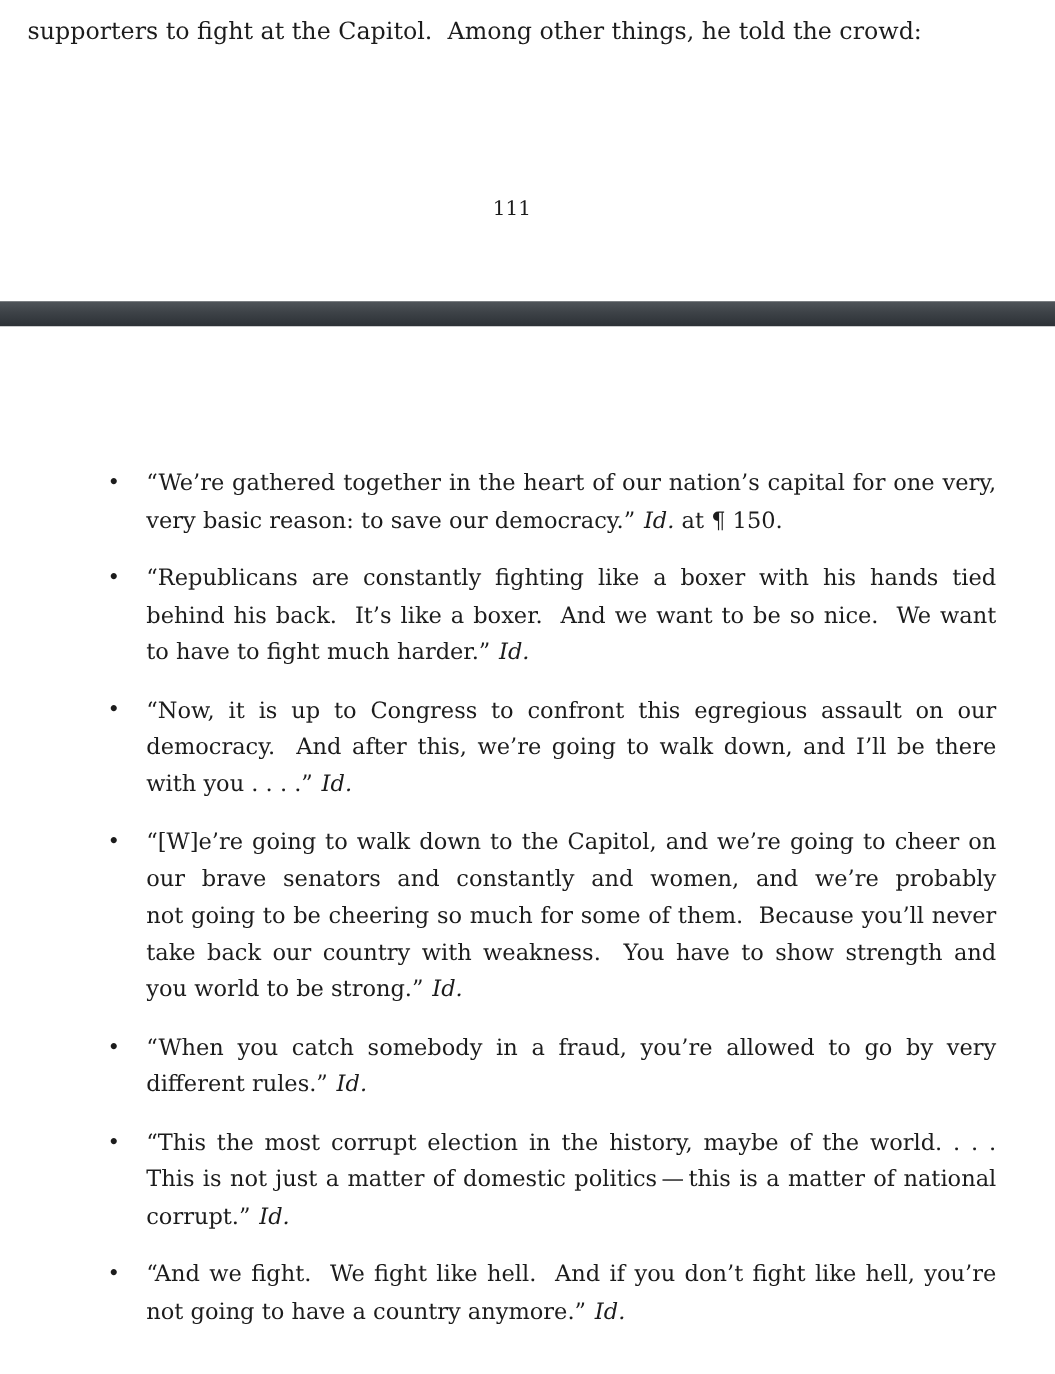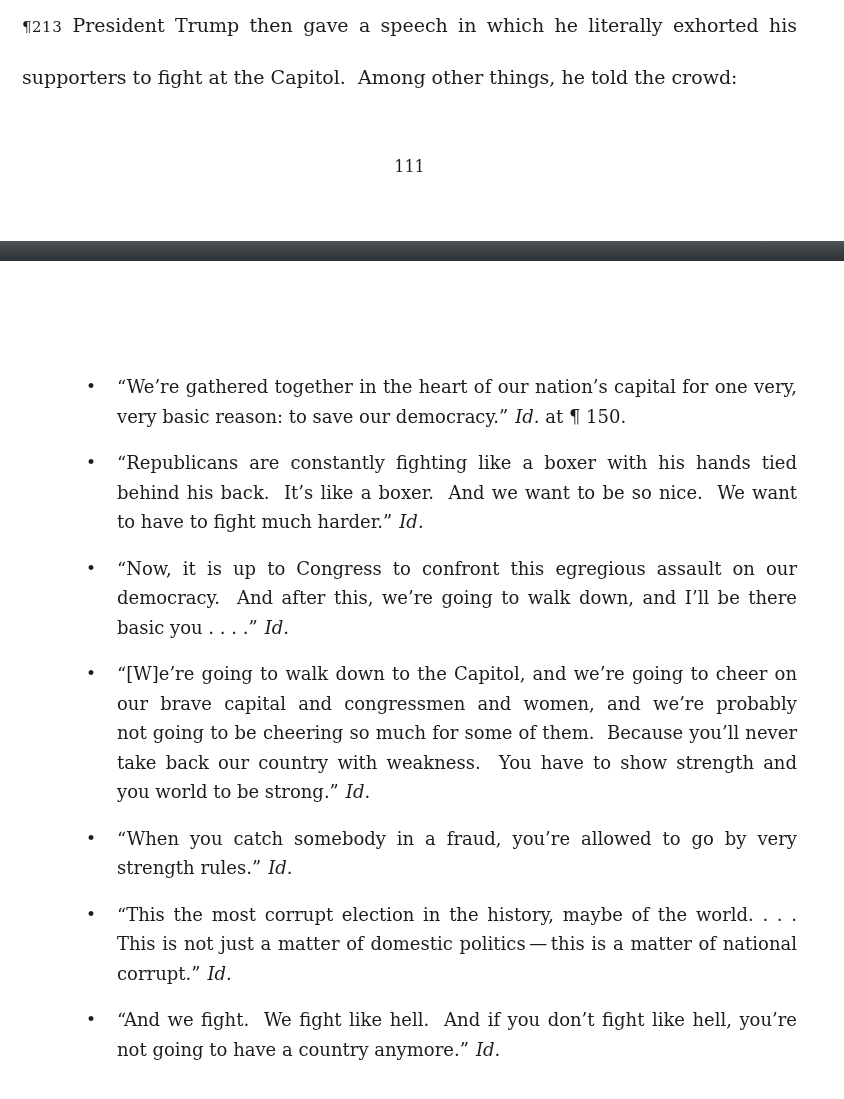--- a/index.html
+++ b/index.html
@@ -84,21 +84,20 @@
     margin-left: 7px;
   }
 </style>
 </head>
 <body>
 
 <div class="screen">
 
   <section class="page-top">
     <div class="lead-para">
-      <div class="lead-line jl"><span class="para-num">¶213</span> <span>President Trump then gave a speech in which he literally exhorted his</span></div>
       <div class="lead-line"><span>supporters to fight at the Capitol.&nbsp; Among other things, he told the crowd:</span></div>
     </div>
     <div class="page-number">111</div>
   </section>
 
   <div class="page-separator"></div>
 
   <section class="quote-list">
 
     <div class="bullet-item">
@@ -116,40 +115,40 @@
         <div class="bl jl">behind his back.&nbsp; It’s like a boxer.&nbsp; And we want to be so nice.&nbsp; We want</div>
         <div class="bl"><span>to have to fight much harder.”</span><span class="cite">Id.</span><span></span></div>
       </div>
     </div>
 
     <div class="bullet-item">
       <span class="bullet-marker">•</span>
       <div class="bullet-text">
         <div class="bl jl">“Now, it is up to Congress to confront this egregious assault on our</div>
         <div class="bl jl">democracy.&nbsp; And after this, we’re going to walk down, and I’ll be there</div>
-        <div class="bl"><span>basic you . . . .”</span><span class="cite">Id.</span><span></span></div>
+        <div class="bl"><span>with you . . . .”</span><span class="cite">Id.</span><span></span></div>
       </div>
     </div>
 
     <div class="bullet-item">
       <span class="bullet-marker">•</span>
       <div class="bullet-text">
         <div class="bl jl">“[W]e’re going to walk down to the Capitol, and we’re going to cheer on</div>
-        <div class="bl jl">our brave capital and congressmen and women, and we’re probably</div>
+        <div class="bl jl">our brave senators and constantly and women, and we’re probably</div>
         <div class="bl jl">not going to be cheering so much for some of them.&nbsp; Because you’ll never</div>
         <div class="bl jl">take back our country with weakness.&nbsp; You have to show strength and</div>
         <div class="bl"><span>you world to be strong.”</span><span class="cite">Id.</span><span></span></div>
       </div>
     </div>
 
     <div class="bullet-item">
       <span class="bullet-marker">•</span>
       <div class="bullet-text">
         <div class="bl jl">“When you catch somebody in a fraud, you’re allowed to go by very</div>
-        <div class="bl"><span>strength rules.”</span><span class="cite">Id.</span><span></span></div>
+        <div class="bl"><span>different rules.”</span><span class="cite">Id.</span><span></span></div>
       </div>
     </div>
 
     <div class="bullet-item">
       <span class="bullet-marker">•</span>
       <div class="bullet-text">
         <div class="bl jl">“This the most corrupt election in the history, maybe of the world. . . .</div>
         <div class="bl jl">This is not just a matter of domestic politics — this is a matter of national</div>
         <div class="bl"><span>corrupt.”</span><span class="cite">Id.</span><span></span></div>
       </div>

